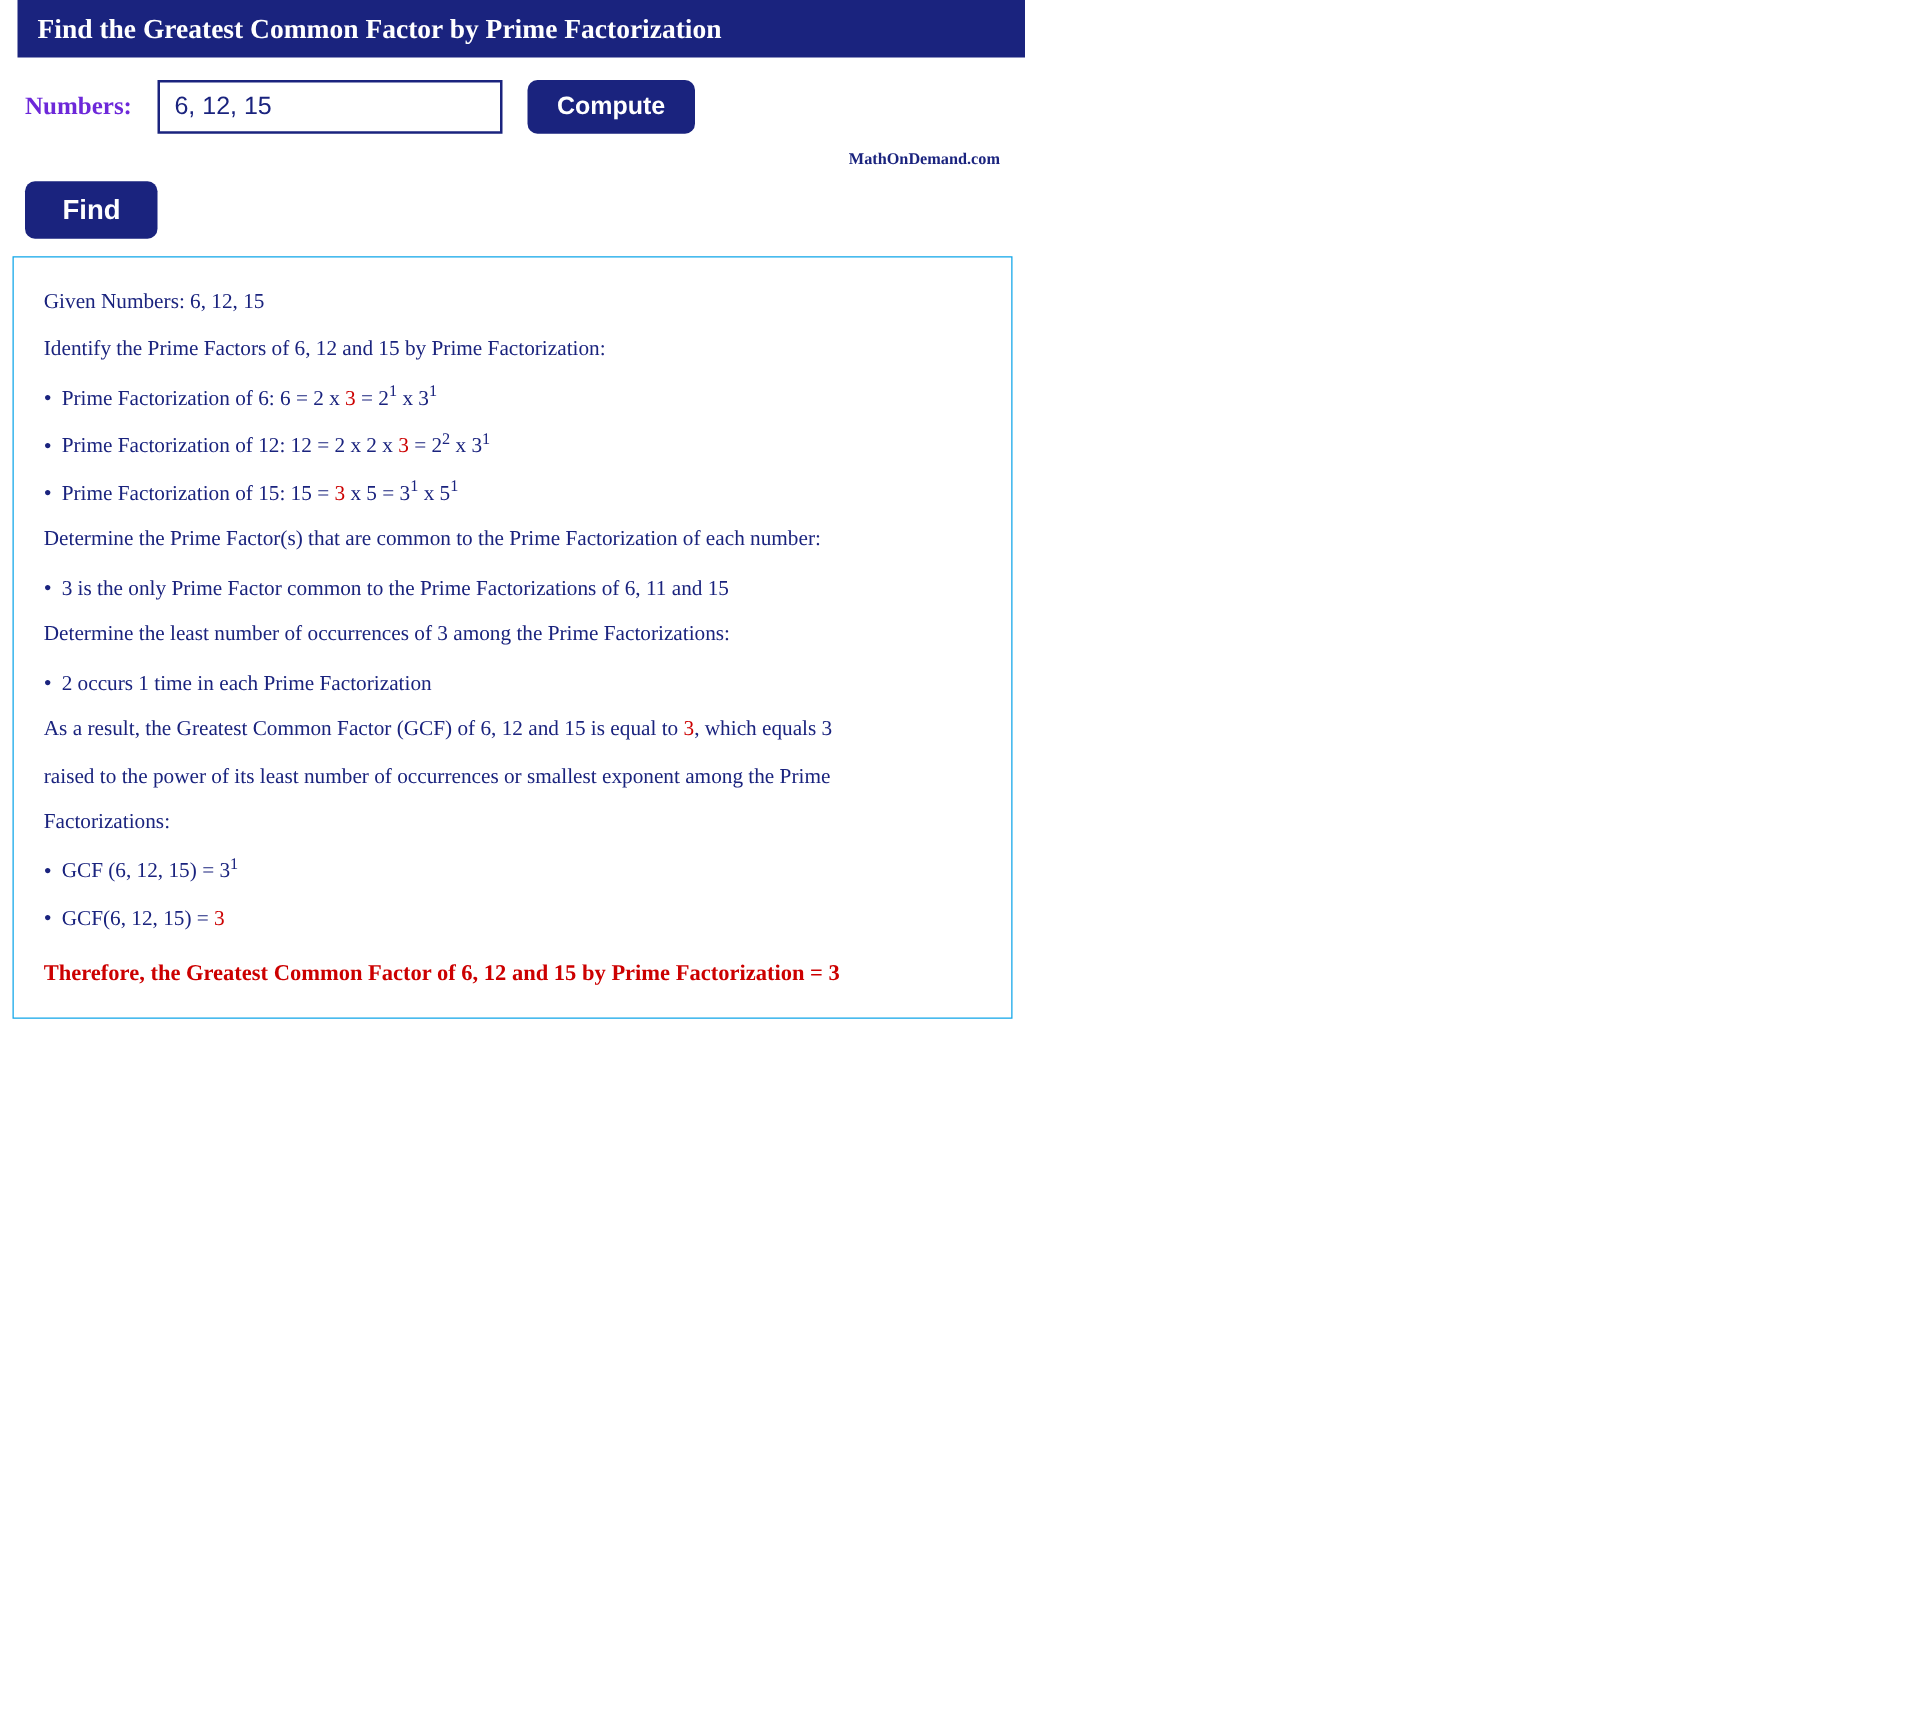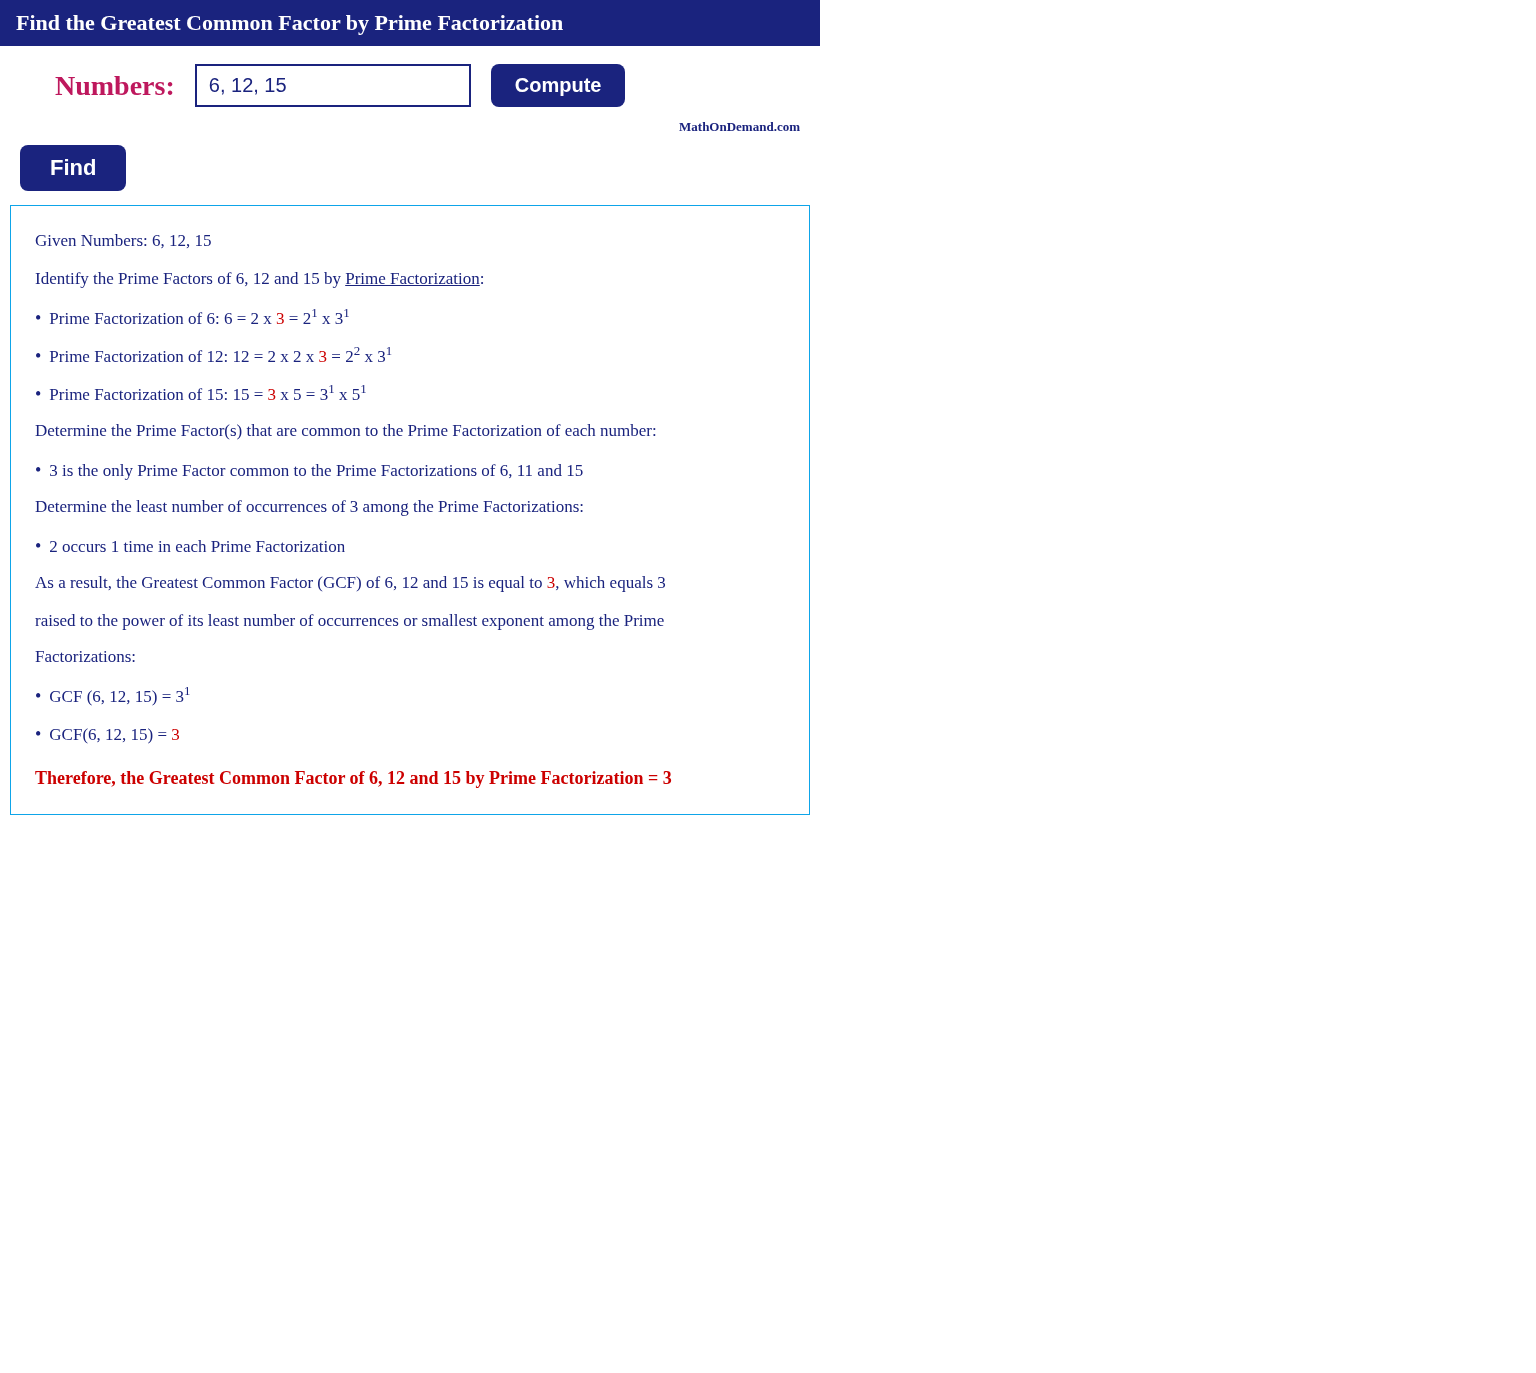--- a/index.html
+++ b/index.html
@@ -8,36 +8,36 @@
       background: #fff;
       max-width: 820px;
     }
 
     .header {
       background-color: #1a237e;
       color: #fff;
       font-size: 22px;
       font-weight: bold;
       padding: 10px 16px;
+      margin-left: 14px;
     }
 
     .input-area {
       display: flex;
       align-items: center;
       padding: 18px 20px 10px 20px;
       gap: 20px;
       position: relative;
     }
 
     .numbers-label {
-      color: #be185d;
-      font-size: 28px;
+      color: #6d28d9;
+      font-size: 20px;
       font-weight: bold;
       white-space: nowrap;
-      margin-left: 35px;
     }
 
     .numbers-input {
       border: 2px solid #1a237e;
       padding: 8px 12px;
       font-size: 20px;
       color: #1a237e;
       width: 276px;
       outline: none;
     }
@@ -106,21 +106,20 @@
     }
 
     .final-line {
       color: #cc0000;
       font-weight: bold;
       font-size: 18px;
       margin-top: 8px;
     }
 
     .underline {
-      text-decoration: underline;
     }
 
     sup {
       font-size: 13px;
     }
 
     .spacer {
       margin-bottom: 4px;
     }
   </style>

